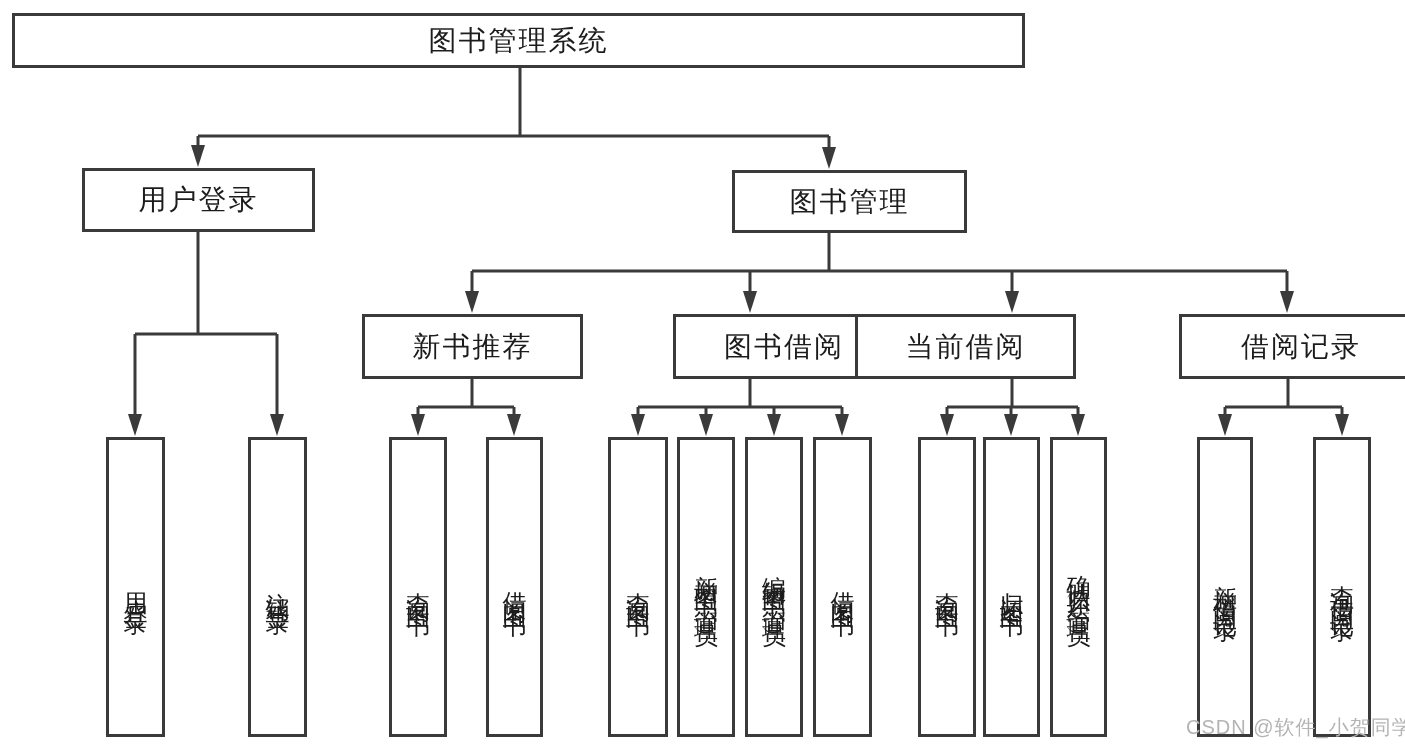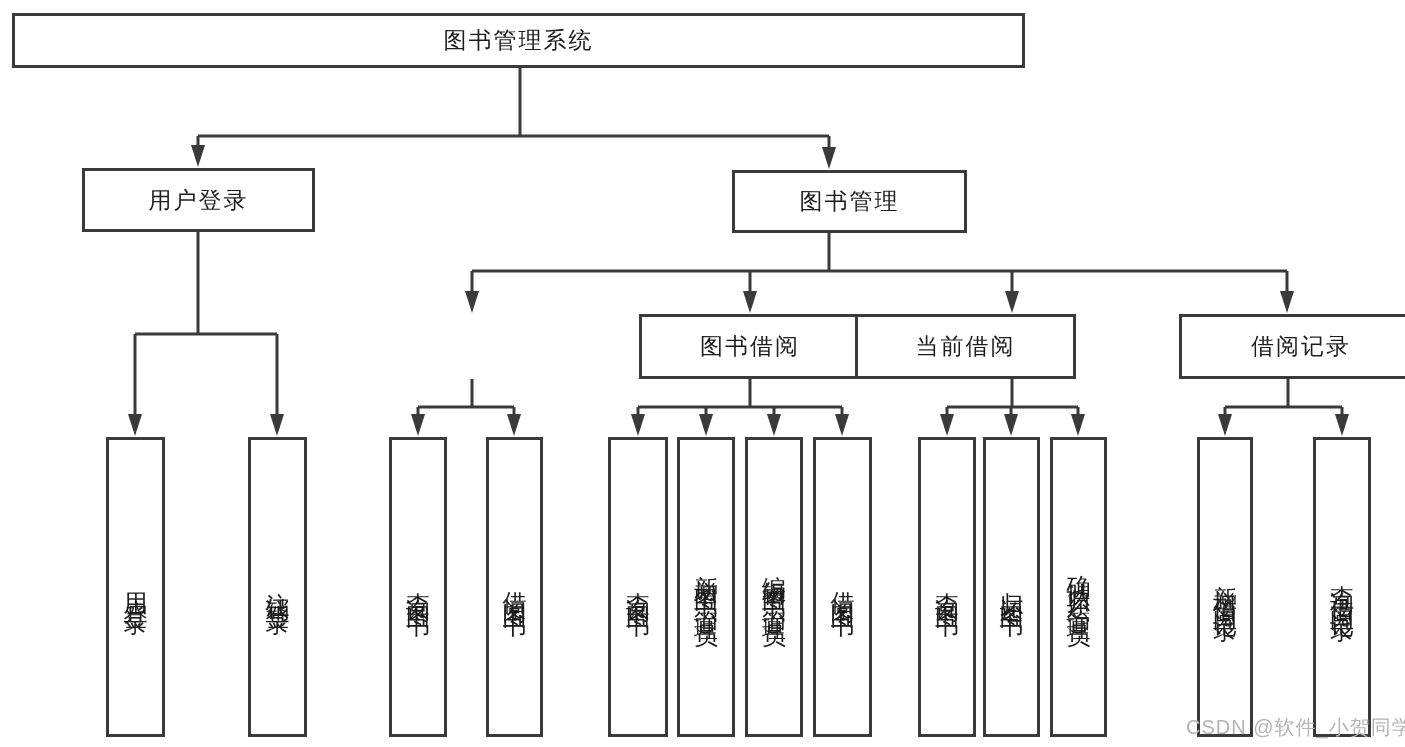--- a/index.html
+++ b/index.html
@@ -5,21 +5,21 @@
   html,body{margin:0;padding:0;background:#ffffff;}
   .stage{
     position:relative;width:1405px;height:747px;background:#ffffff;overflow:hidden;
     font-family:"Liberation Sans", sans-serif;color:#1c1c1c;
   }
   .connectors{position:absolute;left:0;top:0;z-index:0;}
   .box{
     position:absolute;box-sizing:border-box;border:3px solid #3a3a3a;background:#ffffff;
     display:flex;align-items:center;justify-content:center;z-index:1;
   }
-  .hlabel{font-size:23px;letter-spacing:2px;white-space:nowrap;text-align:right;}
+  .hlabel{font-size:28px;letter-spacing:2px;white-space:nowrap;text-align:right;}
   .vtext{
     writing-mode:vertical-rl;font-size:24px;letter-spacing:7px;line-height:1;
     white-space:nowrap;
   }
   .watermark{
     position:absolute;left:1186px;top:714px;z-index:2;
     font-size:20px;color:#b4b4b4;letter-spacing:1px;white-space:nowrap;
   }
 </style>
 </head>
@@ -71,21 +71,24 @@
     <span class="hlabel">图书管理系统</span>
   </div>
 
   <div class="box" style="left:82px;top:168px;width:233px;height:64px">
     <span class="hlabel">用户登录</span>
   </div>
   <div class="box" style="left:732px;top:170px;width:235px;height:63px">
     <span class="hlabel">图书管理</span>
   </div>
 
-  <div class="box" style="left:639px;top:314px;width:222px;height:65px">
+  <div class="box" style="left:362px;top:314px;width:221px;height:65px">
+    <span class="hlabel">新书推荐</span>
+  </div>
+  <div class="box" style="left:673px;top:314px;width:222px;height:65px">
     <span class="hlabel">图书借阅</span>
   </div>
   <div class="box" style="left:855px;top:314px;width:221px;height:65px">
     <span class="hlabel">当前借阅</span>
   </div>
   <div class="box" style="left:1179px;top:314px;width:244px;height:65px">
     <span class="hlabel">借阅记录</span>
   </div>
 
   <div class="box" style="left:106px;top:437px;width:59px;height:300px">

